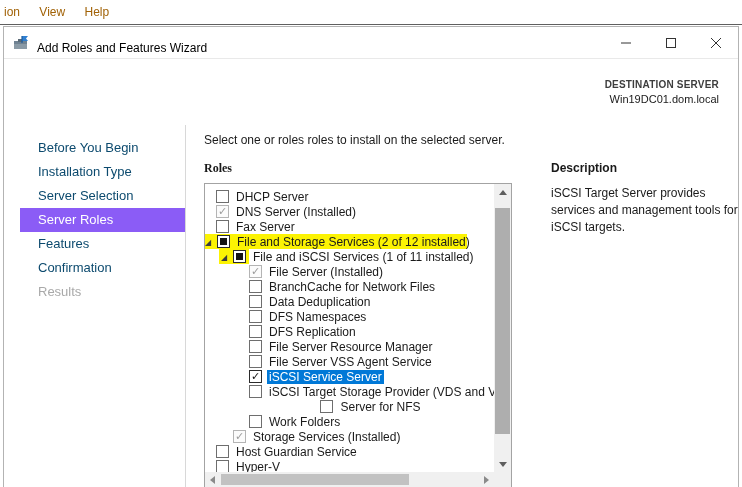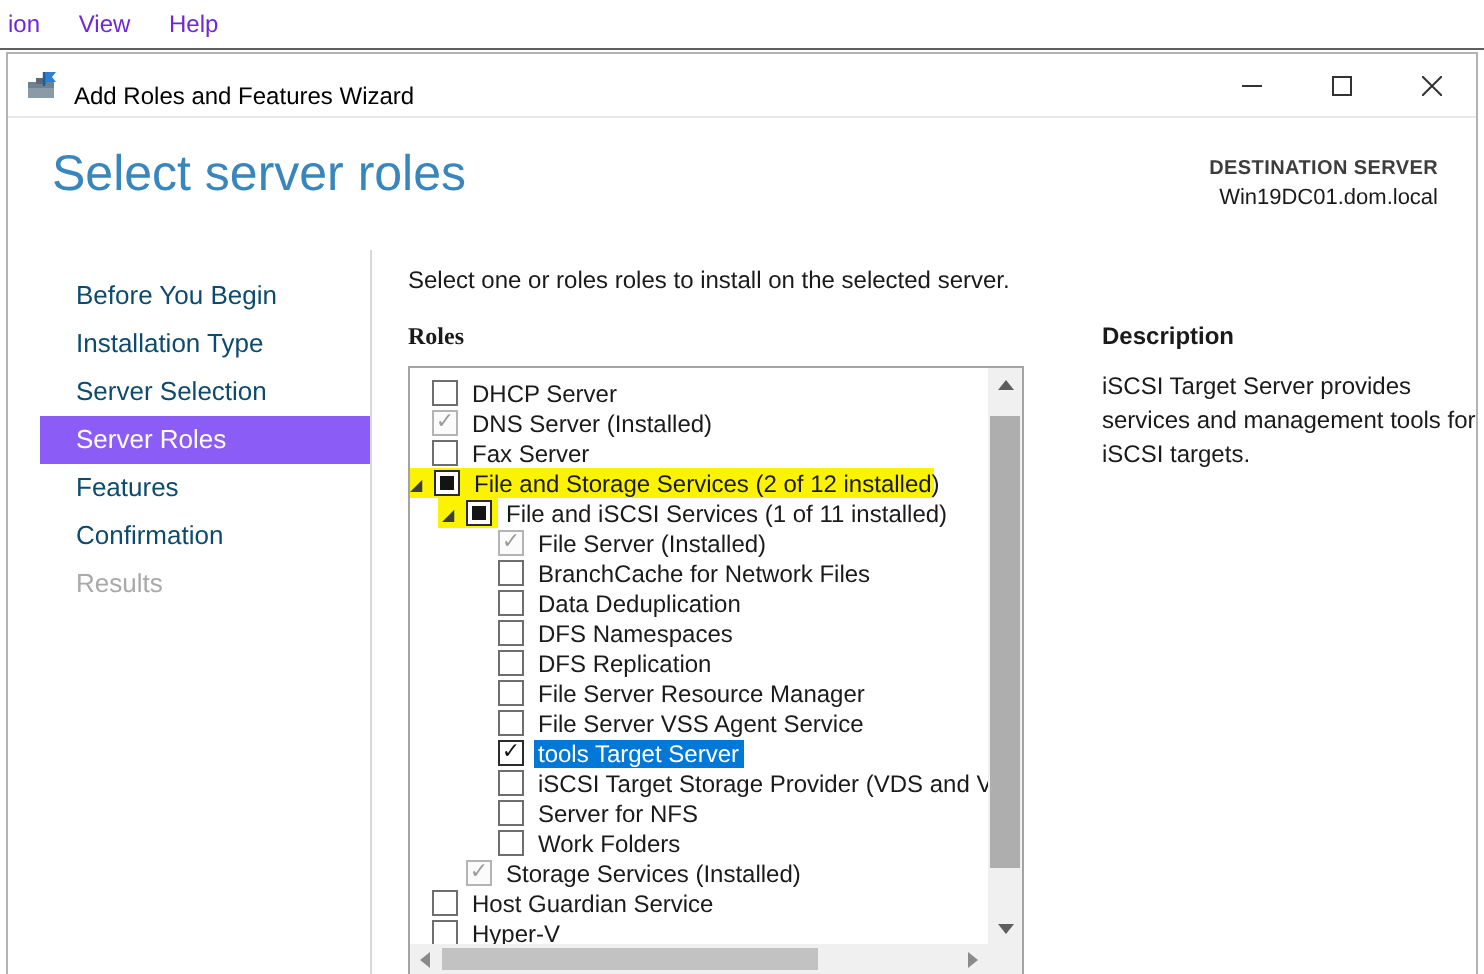--- a/index.html
+++ b/index.html
@@ -2,21 +2,21 @@
 <html><head>
 <meta charset="utf-8">
 <style>
   html,body{margin:0;padding:0;background:#fff;}
   .screen{position:relative;width:742px;height:487px;overflow:hidden;background:#fff;
           font-family:"Liberation Sans",sans-serif;color:#1a1a1a;}
 
   
   .menubar{position:absolute;left:0;top:0;width:742px;height:25px;background:#fff;
            border-bottom:1px solid #5f5f5f;box-sizing:border-box;padding:5px 0 0 4px;font-size:12px;}
-  .menubar .mi{display:inline-block;margin-right:16px;color:#6d28d9;}
+  .menubar .mi{display:inline-block;margin-right:16px;color:#a16207;}
 
   
   .wizard{position:absolute;left:3px;top:26px;width:736px;height:600px;background:#fff;
           border:1px solid #b3b3b3;box-sizing:border-box;}
 
   .titlebar{height:31px;display:flex;align-items:center;border-bottom:1px solid #e9e9e9;}
   .titlebar .appicon{width:16px;height:16px;margin:0 8px 0 9px;flex:none;}
   .titlebar .wtitle{font-size:12px;color:#000;flex:1 1 auto;white-space:nowrap;margin-top:11px;}
   .winbtn{width:45px;height:30px;display:flex;align-items:center;justify-content:center;flex:none;}
   .winbtn svg{display:block;}
@@ -116,21 +116,20 @@
       </span>
       <span class="winbtn">
         <svg width="10" height="10" viewBox="0 0 10 10">
             <line x1="0" y1="0" x2="10" y2="10" stroke="#333" stroke-width="1"></line>
             <line x1="10" y1="0" x2="0" y2="10" stroke="#333" stroke-width="1"></line>
           </svg>
       </span>
     </div>
 
     <div class="header">
-      <h1>Select server roles</h1>
       <div class="dest">
         <div class="dl">DESTINATION SERVER</div>
         <div class="dv">Win19DC01.dom.local</div>
       </div>
     </div>
 
     <div class="content">
 
       <nav class="sidebar" id="sidebar">
           <div class="nav-item">Before You Begin</div>
@@ -193,27 +192,27 @@
               <div class="tree-row" style="padding-left: 44px;">
                 <span class="cb unchecked"></span>
                 <span class="lbl">File Server Resource Manager</span>
               </div>
               <div class="tree-row" style="padding-left: 44px;">
                 <span class="cb unchecked"></span>
                 <span class="lbl">File Server VSS Agent Service</span>
               </div>
               <div class="tree-row" style="padding-left: 44px;">
                 <span class="cb checked">✓</span>
-                <span class="lbl sel">tools Target Server</span>
+                <span class="lbl sel">iSCSI Service Server</span>
               </div>
               <div class="tree-row" style="padding-left: 44px;">
                 <span class="cb unchecked"></span>
                 <span class="lbl">iSCSI Target Storage Provider (VDS and VSS</span>
               </div>
-              <div class="tree-row" style="padding-left: 44px;">
+              <div class="tree-row" style="padding-left: 44px; justify-content: center;">
                 <span class="cb unchecked"></span>
                 <span class="lbl">Server for NFS</span>
               </div>
               <div class="tree-row" style="padding-left: 44px;">
                 <span class="cb unchecked"></span>
                 <span class="lbl">Work Folders</span>
               </div>
               <div class="tree-row" style="padding-left: 28px;">
                 <span class="cb installed">✓</span>
                 <span class="lbl">Storage Services (Installed)</span>

